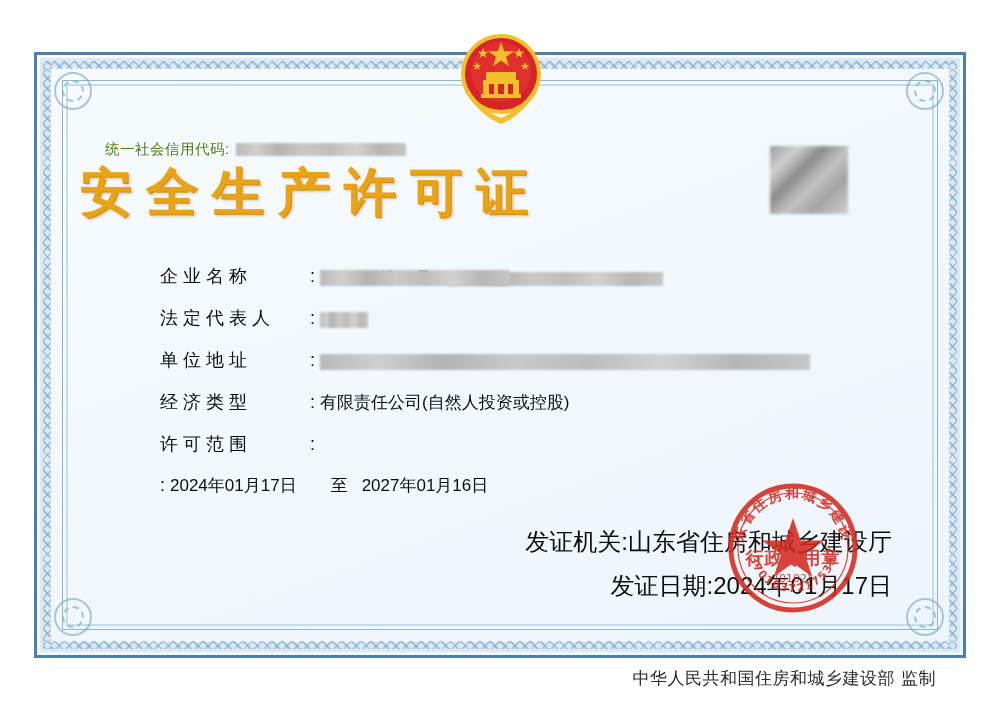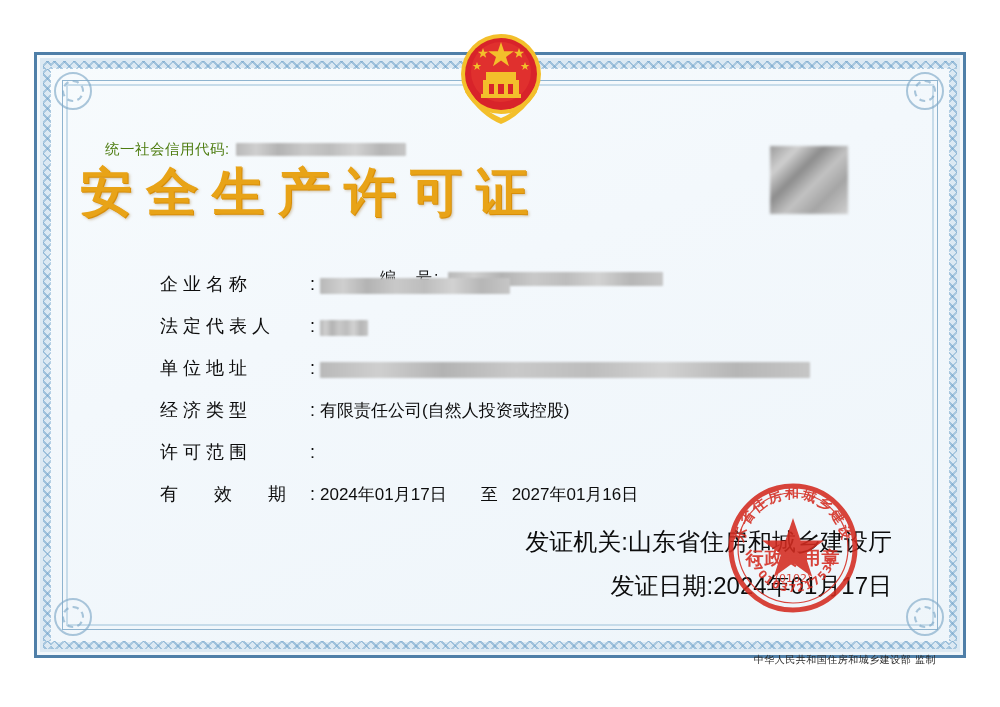--- a/index.html
+++ b/index.html
@@ -158,21 +158,20 @@
     font-size: 16px;
     color: #111;
     margin-top: 34px;
   }
   .serial-row .lbl { letter-spacing: 2px; }
 
   .fields {
     position: absolute;
     left: 80px; top: 168px;
     width: 760px;
-    margin-top: 8px;
   }
   .field-row {
     display: flex;
     align-items: baseline;
     margin-bottom: 16px;
     font-size: 18px;
     color: #0d0d0d;
     min-height: 26px;
   }
   .field-label {
@@ -216,27 +215,27 @@
   #seal {
     position: absolute;
     left: 723px; top: 478px;
     width: 140px; height: 140px;
     z-index: 5;
     opacity: .88;
   }
 
   .footer-note {
     position: absolute;
-    left: 0; top: 653px;
+    left: 0; top: 667px;
     width: 972px;
     text-align: right;
     padding-right: 36px;
     box-sizing: border-box;
     font-family: "DejaVu Sans", "Liberation Sans", sans-serif;
-    font-size: 10px;
+    font-size: 17px;
     color: #2a2a2a;
     letter-spacing: .5px;
   }
 </style>
 </head>
 <body>
 
 <div id="certificate">
 
   <div class="border-outer"></div>
@@ -319,21 +318,20 @@
         <div class="field-colon">:</div>
         <div class="field-value">有限责任公司(自然人投资或控股)</div>
       </div>
 
       <div class="field-row">
         <div class="field-label">许 可 范 围</div>
         <div class="field-colon">:</div>
       </div>
 
       <div class="field-row valid-row">
-        <div class="field-label">有　　效　　期</div>
         <div class="field-colon">:</div>
         <div class="field-value">
           <span>2024年01月17日</span>
           <span class="to">至</span>
           <span>2027年01月16日</span>
         </div>
       </div>
 
     </div>
 

